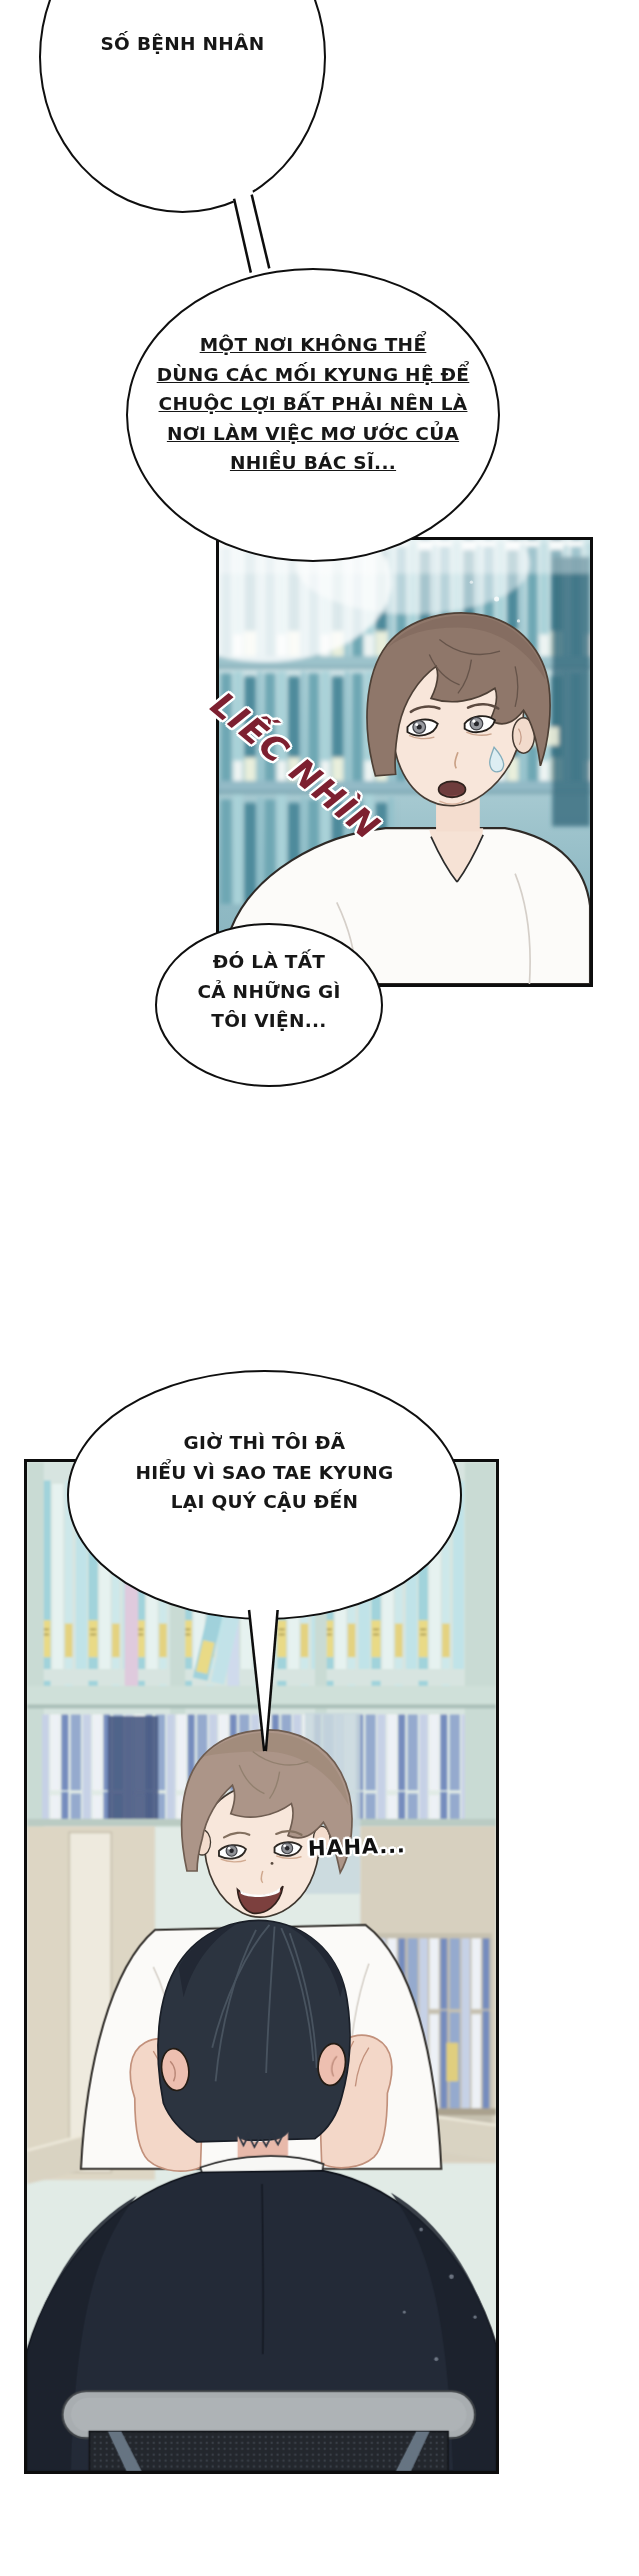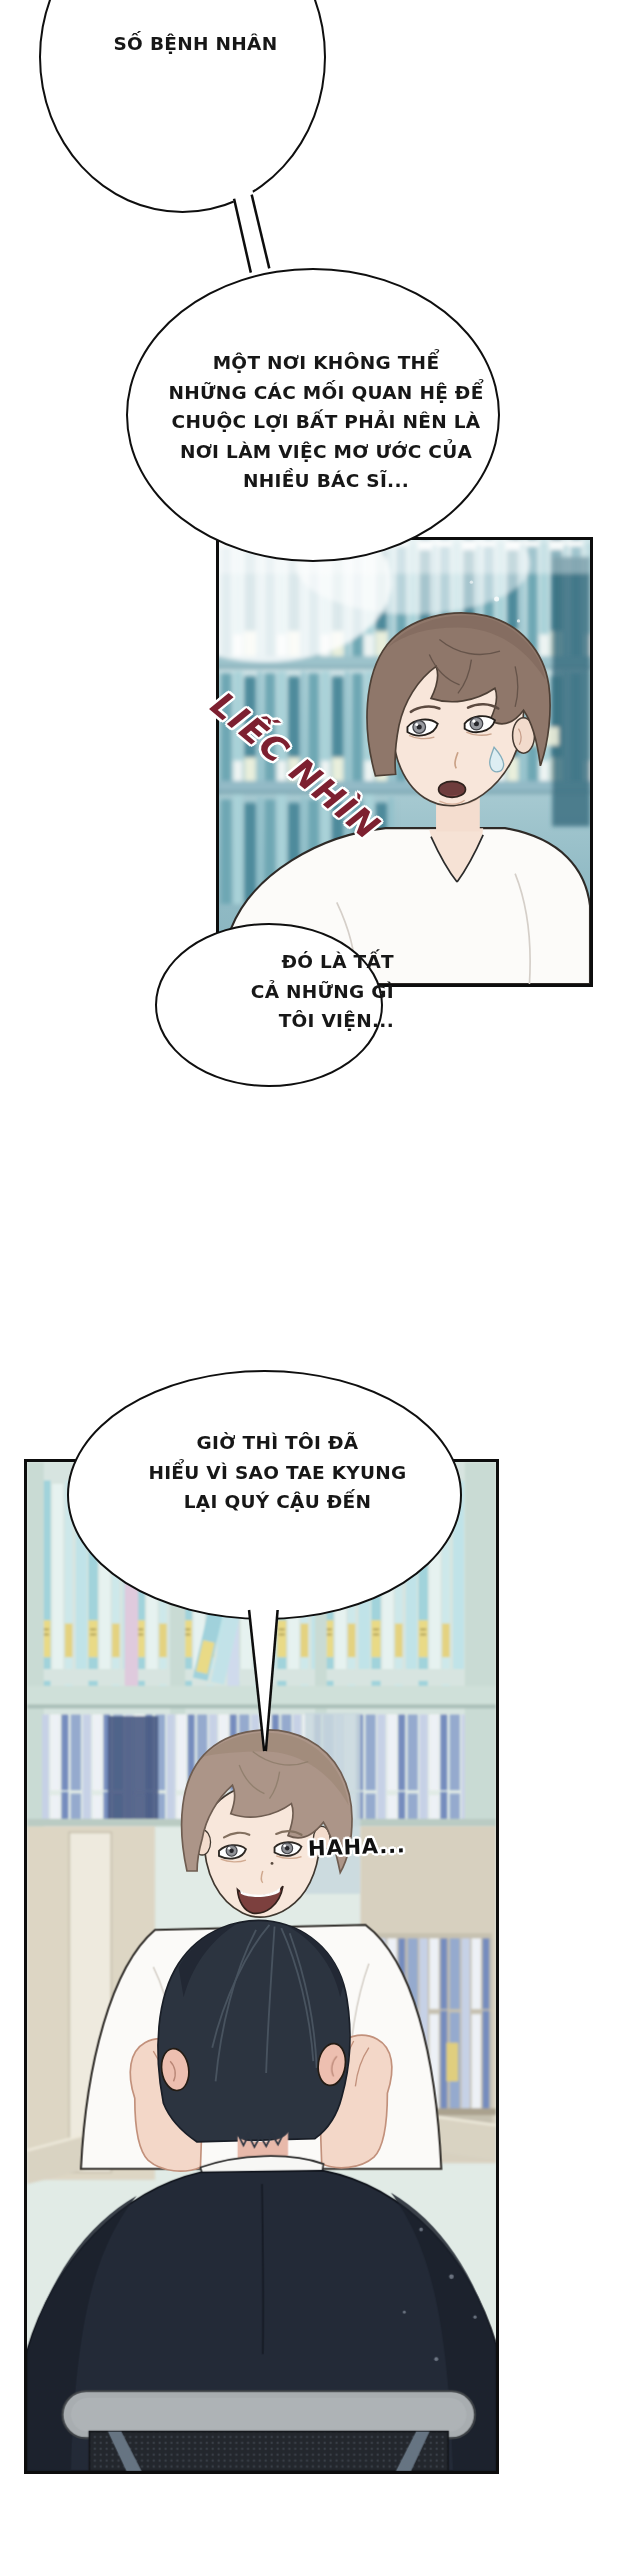--- a/index.html
+++ b/index.html
@@ -2,21 +2,21 @@
 <html style="font-size:13.5px"><head>
 <meta charset="utf-8">
 <style>
   html,body{margin:0;padding:0;background:#ffffff;}
   .page{position:relative;width:640px;height:2576px;background:#ffffff;overflow:hidden;
         font-family:"DejaVu Sans","Liberation Sans",sans-serif;}
   .panel{position:absolute;border:3.4px solid #0d0d0d;overflow:hidden;background:#dfe9e6;z-index:1;}
   .panel svg{display:block;width:100%;height:100%;}
   .bubble{position:absolute;background:#ffffff;border:2.5px solid #0f0f0f;border-radius:50%;z-index:3;}
   .btext{position:absolute;left:0;width:100%;text-align:center;font-weight:700;color:#171717;
-         font-size:18.5px;line-height:29.5px;letter-spacing:0.3px;margin-left:13px;}
+         font-size:18.5px;line-height:29.5px;letter-spacing:0.3px;}
   .line{display:block;white-space:nowrap;}
   .overlay-svg{position:absolute;z-index:4;overflow:visible;}
   .sfx{position:absolute;z-index:2;font-weight:700;font-style:italic;font-size:34px;letter-spacing:1.7px;
        white-space:nowrap;transform:rotate(40deg);transform-origin:left top;
        text-shadow:-2.5px 0 0 #fff,2.5px 0 0 #fff,0 -2.5px 0 #fff,0 2.5px 0 #fff,
                    -1.7px -1.7px 0 #fff,1.7px -1.7px 0 #fff,-1.7px 1.7px 0 #fff,1.7px 1.7px 0 #fff;}
   .haha{position:absolute;z-index:2;font-weight:700;font-size:21px;letter-spacing:0.8px;white-space:nowrap;
         transform:rotate(-2deg);
         text-shadow:-2.5px 0 0 #fff,2.5px 0 0 #fff,0 -2.5px 0 #fff,0 2.5px 0 #fff,
                     -1.7px -1.7px 0 #fff,1.7px -1.7px 0 #fff,-1.7px 1.7px 0 #fff,1.7px 1.7px 0 #fff;}
@@ -286,31 +286,31 @@
     </div>
   </div>
 
   <svg class="overlay-svg" style="left:224px;top:187px;width:52px;height:89px;" viewBox="0 0 62 106">
     <path d="M10,10 L34,4 L56,94 L30,104 Z" fill="#ffffff"></path>
     <path d="M12,14 L32,102" fill="none" stroke="#0d0d0d" stroke-width="3"></path>
     <path d="M33,9 L54,97" fill="none" stroke="#0d0d0d" stroke-width="3"></path>
   </svg>
 
   <div class="bubble" style="left:126px;top:268px;width:370px;height:290px;">
-    <div class="btext" style="top:78px;">
+    <div class="btext" style="top:60px;text-decoration:underline;">
       <span class="line">MỘT NƠI KHÔNG THỂ</span>
-      <span class="line">NHỮNG CÁC MỐI QUAN HỆ ĐỂ</span>
+      <span class="line">DÙNG CÁC MỐI KYUNG HỆ ĐỂ</span>
       <span class="line">CHUỘC LỢI BẤT PHẢI NÊN LÀ</span>
       <span class="line">NƠI LÀM VIỆC MƠ ƯỚC CỦA</span>
       <span class="line">NHIỀU BÁC SĨ...</span>
     </div>
   </div>
 
   <div class="bubble" style="left:155px;top:923px;width:224px;height:160px;">
-    <div class="btext" style="top:22px;text-align:right;">
+    <div class="btext" style="top:22px;">
       <span class="line">ĐÓ LÀ TẤT</span>
       <span class="line">CẢ NHỮNG GÌ</span>
       <span class="line">TÔI VIỆN...</span>
     </div>
   </div>
 
   <div class="bubble" style="left:67px;top:1370px;width:391px;height:246px;">
     <div class="btext" style="top:56px;">
       <span class="line">GIỜ THÌ TÔI ĐÃ</span>
       <span class="line">HIỂU VÌ SAO TAE KYUNG</span>

